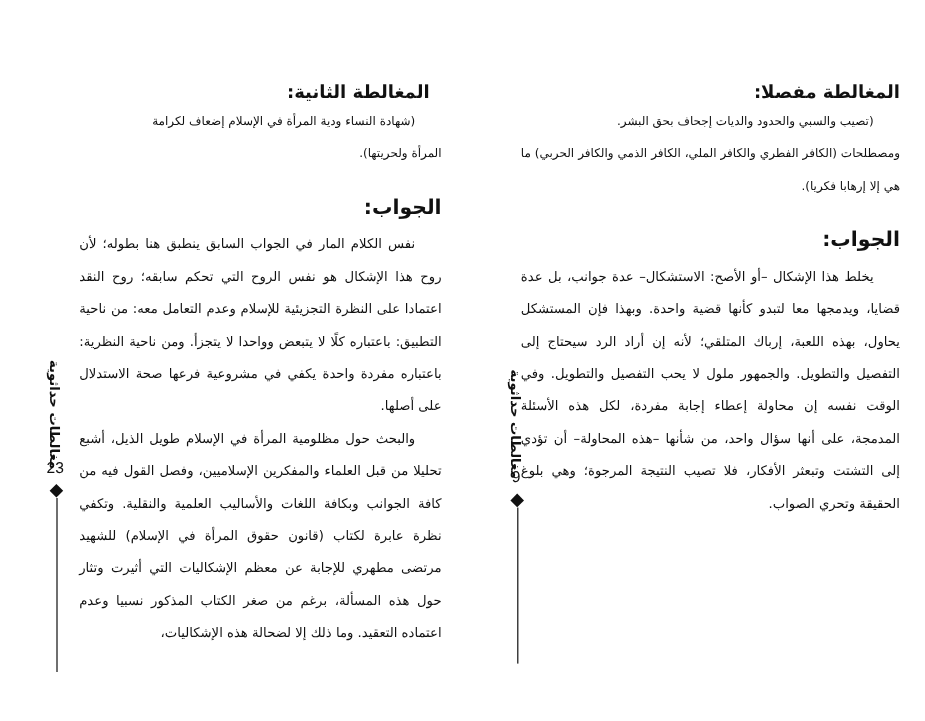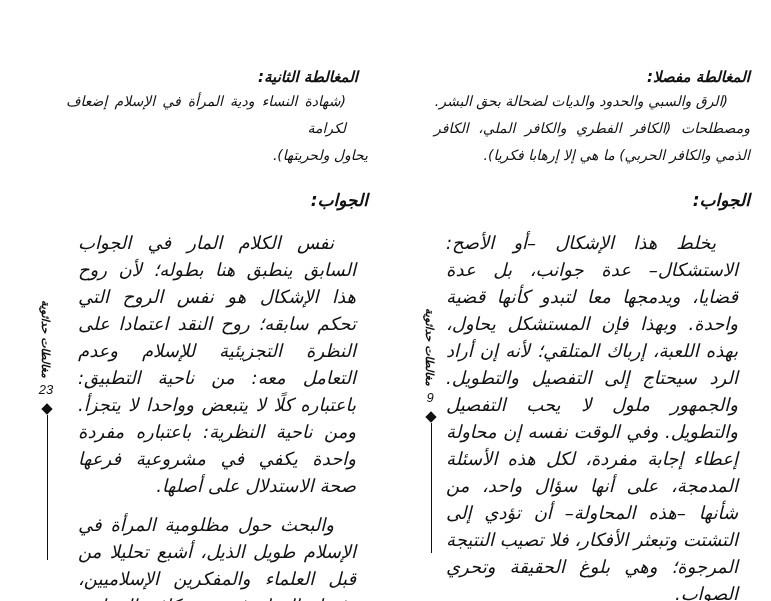--- a/index.html
+++ b/index.html
@@ -12,21 +12,20 @@
     height: 601px;
     position: relative;
     overflow: hidden;
     font-family: "DejaVu Sans", sans-serif;
     color: #111111;
   }
   .page {
     position: absolute;
     top: 0;
     height: 471px;
-    font-style: italic;
   }
   .page-left { left: 0; width: 386px; }
   .page-right { left: 386px; width: 385px; }
 
   .text-col {
     position: absolute;
     direction: rtl;
     text-align: justify;
     text-align-last: right;
   }
@@ -36,35 +35,35 @@
   .heading {
     font-family: "DejaVu Sans", sans-serif;
     font-weight: bold;
     font-size: 15px;
     text-align: center;
     line-height: 22px;
     margin: 0;
   }
   .page-left .heading { padding-right: 10px; }
   .question {
-    font-size: 14px;
+    font-size: 10px;
     line-height: 27px;
     margin: 0;
   }
   .question .first { padding-right: 22px; display:block; }
   .answer-label {
     font-weight: bold;
     font-size: 17px;
     line-height: 22px;
     margin: 0;
   }
   .para {
-    font-size: 18px;
+    font-size: 11px;
     line-height: 27px;
-    margin: 12px;
+    margin: 0;
     text-indent: 22px;
   }
   .spacer-q { height: 20px; }
   .spacer-a { height: 6px; }
 
   .side-marker {
     position: absolute;
     width: 20px;
   }
   .page-left .side-marker { left: 38px; top: 300px; }
@@ -105,41 +104,41 @@
   .page-right .vline { height: 130px; }
 </style>
 </head>
 <body>
 
 <div class="page page-left">
   <div class="text-col">
     <h2 class="heading">المغالطة الثانية:</h2>
     <p class="question">
       <span class="first">(شهادة النساء ودية المرأة في الإسلام إضعاف لكرامة</span>
-      <span>يحاول ولحريتها).</span>
+      <span>المرأة ولحريتها).</span>
     </p>
     <div class="spacer-q"></div>
     <p class="answer-label">الجواب:</p>
     <div class="spacer-a"></div>
     <p class="para">نفس الكلام المار في الجواب السابق ينطبق هنا بطوله؛ لأن روح هذا الإشكال هو نفس الروح التي تحكم سابقه؛ روح النقد اعتمادا على النظرة التجزيئية للإسلام وعدم التعامل معه: من ناحية التطبيق: باعتباره كلًا لا يتبعض وواحدا لا يتجزأ. ومن ناحية النظرية: باعتباره مفردة واحدة يكفي في مشروعية فرعها صحة الاستدلال على أصلها.</p>
     <p class="para">والبحث حول مظلومية المرأة في الإسلام طويل الذيل، أشبع تحليلا من قبل العلماء والمفكرين الإسلاميين، وفصل القول فيه من كافة الجوانب وبكافة اللغات والأساليب العلمية والنقلية. وتكفي نظرة عابرة لكتاب (قانون حقوق المرأة في الإسلام) للشهيد مرتضى مطهري للإجابة عن معظم الإشكاليات التي أثيرت وتثار حول هذه المسألة، برغم من صغر الكتاب المذكور نسبيا وعدم اعتماده التعقيد. وما ذلك إلا لضحالة هذه الإشكاليات،</p>
   </div>
   <div class="side-marker">
     <div class="running-title">مغالطات حداثوية</div>
     <div class="page-number">23</div>
     <div class="diamond"></div>
     <div class="vline"></div>
   </div>
 </div>
 
 <div class="page page-right">
   <div class="text-col">
     <h2 class="heading">المغالطة مفصلا:</h2>
     <p class="question">
-      <span class="first">(الرق والسبي والحدود والديات لضحالة بحق البشر.</span>
+      <span class="first">(تصيب والسبي والحدود والديات إجحاف بحق البشر.</span>
       <span>ومصطلحات (الكافر الفطري والكافر الملي، الكافر الذمي والكافر الحربي) ما هي إلا إرهابا فكريا).</span>
     </p>
     <div class="spacer-q"></div>
     <p class="answer-label">الجواب:</p>
     <div class="spacer-a"></div>
     <p class="para">يخلط هذا الإشكال –أو الأصح: الاستشكال– عدة جوانب، بل عدة قضايا، ويدمجها معا لتبدو كأنها قضية واحدة. وبهذا فإن المستشكل يحاول، بهذه اللعبة، إرباك المتلقي؛ لأنه إن أراد الرد سيحتاج إلى التفصيل والتطويل. والجمهور ملول لا يحب التفصيل والتطويل. وفي الوقت نفسه إن محاولة إعطاء إجابة مفردة، لكل هذه الأسئلة المدمجة، على أنها سؤال واحد، من شأنها –هذه المحاولة– أن تؤدي إلى التشتت وتبعثر الأفكار، فلا تصيب النتيجة المرجوة؛ وهي بلوغ الحقيقة وتحري الصواب.</p>
   </div>
   <div class="side-marker">
     <div class="running-title">مغالطات حداثوية</div>
     <div class="page-number">9</div>

